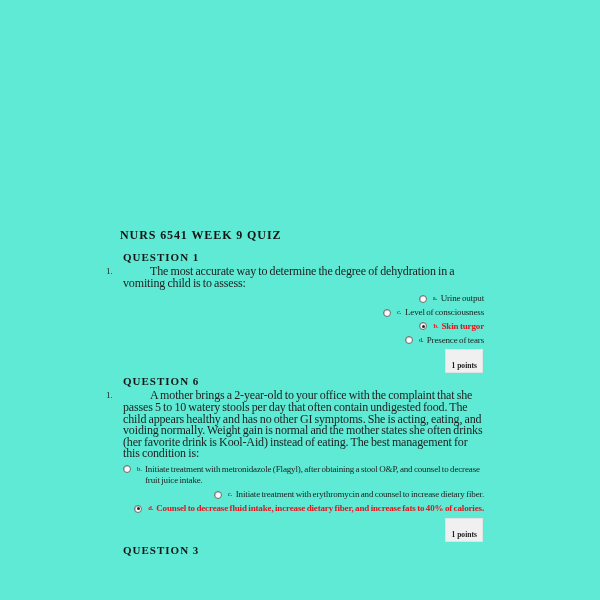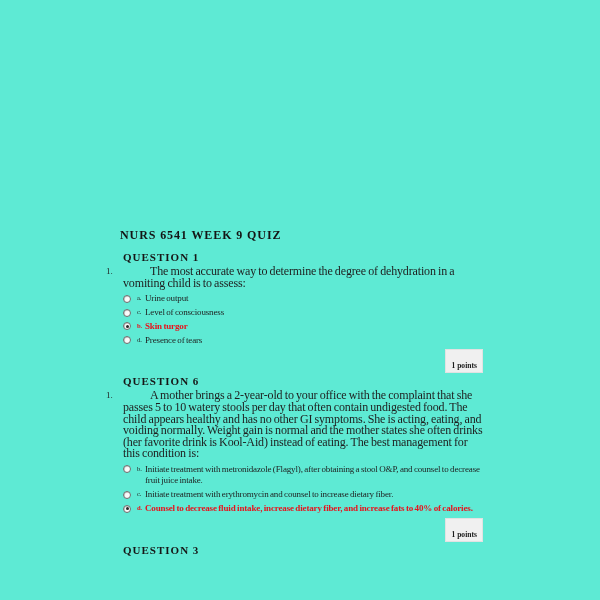--- a/index.html
+++ b/index.html
@@ -49,20 +49,21 @@
     line-height: 11.6px;
     text-indent: 27px;
     letter-spacing: -0.15px;
     word-spacing: -0.6px;
   }
   .options { margin: 4px 0 0 17px; }
   .option {
     display: flex;
     align-items: flex-start;
     margin-bottom: 2.4px;
+    justify-content: flex-end;
   }
   .radio {
     flex: 0 0 auto;
     width: 6px; height: 6px;
     border: 1px solid #6d6d6d;
     border-radius: 50%;
     background: #fbfbfb;
     box-shadow: inset 0.5px 0.5px 1px rgba(0,0,0,0.3);
     margin: 1.5px 6px 0 0;
     position: relative;

